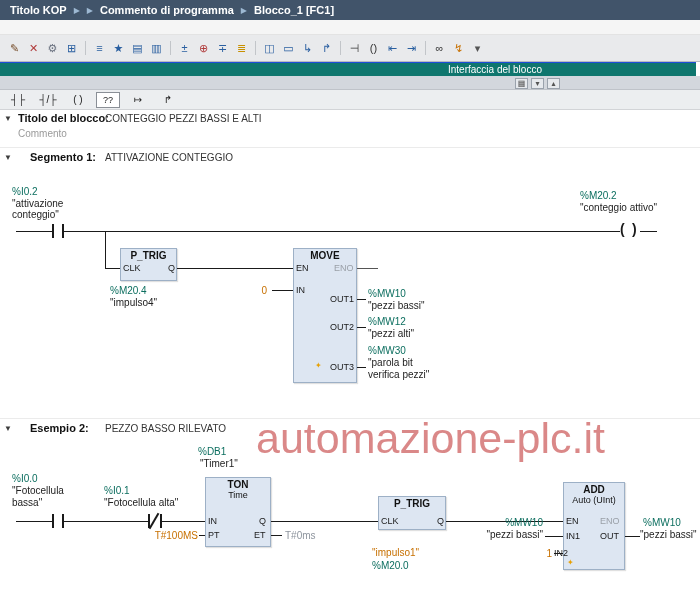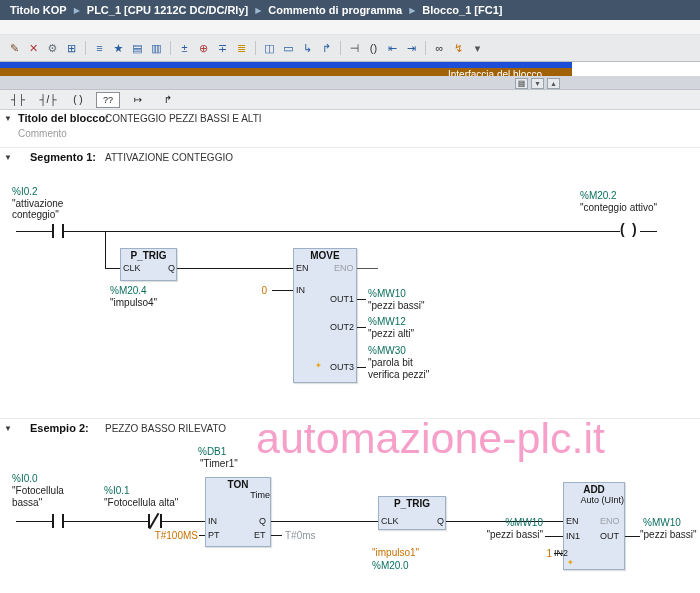--- a/index.html
+++ b/index.html
@@ -7,21 +7,21 @@
   body{position:relative;background:#fff;font-family:"Liberation Sans",sans-serif;color:#1a1a1a}
   
   .breadcrumb{position:absolute;left:0;top:0;width:700px;height:20px;background:#41546a;display:flex;align-items:center;padding-left:10px;gap:7px}
   .breadcrumb .bc-item{color:#fff;font-size:11px;font-weight:bold;white-space:nowrap;cursor:default}
   .breadcrumb .bc-sep{color:#9db8d2;font-size:8px}
   .tb-empty{position:absolute;left:0;top:20px;width:700px;height:15px;background:#f5f5f5;border-bottom:1px solid #e3e3e3}
   .toolbar{position:absolute;left:0;top:35px;width:700px;height:27px;background:#e9eaec;border-bottom:1px solid #b9bcc0;display:flex;align-items:center;padding-left:6px;gap:2px}
   .ic{display:inline-flex;width:17px;height:17px;align-items:center;justify-content:center;font-size:11px;color:#2a5fa0;cursor:default}
   .tsep{width:1px;height:14px;background:#c2c5c9;margin:0 3px}
   .c-brown{color:#7a5230}.c-red{color:#b03a3a}.c-gray{color:#6b7280}.c-yellow{color:#c89000}.c-dark{color:#333}.c-orange{color:#c77000}.c-mid{color:#555}
-  .ifacebar{position:absolute;left:0;top:62px;width:572px;height:14px;background:#a16207;border-top:6px solid #1d4ed8}
+  .ifacebar{position:absolute;left:0;top:62px;width:696px;height:14px;background:#0f766e;border-top:1px solid #1d4ed8}
   .ifacebar .lbl{position:absolute;left:448px;top:0;font-size:10px;line-height:14px;color:#fff}
   .subbar{position:absolute;left:0;top:76px;width:700px;height:14px;background:#d3d7dd;border-bottom:1px solid #bfc3c9}
   .subbar .si{position:absolute;top:2px;width:13px;height:11px;font-size:8px;line-height:10px;text-align:center;color:#555;background:#e6e9ed;border:1px solid #9aa2ac}
   .favbar{position:absolute;left:0;top:90px;width:700px;height:20px;background:#eceef0;border-bottom:1px solid #d2d4d7;display:flex;align-items:center;gap:6px;padding-left:6px}
   .fav{height:16px;min-width:24px;padding:0 3px;display:inline-flex;align-items:center;justify-content:center;font-size:10px;color:#222;cursor:default}
   .fav.boxed{border:1px solid #8a8f96;background:#fff;font-size:9px}
   
   .tri{position:absolute;font-size:8px;color:#3c3c3c}
   .hdr-label{position:absolute;font-size:11px;font-weight:bold;color:#111;white-space:nowrap}
   .hdr-value{position:absolute;font-size:10px;color:#333;white-space:nowrap}
@@ -34,34 +34,33 @@
   .slash{position:absolute;width:2px;height:18px;background:#1a1a1a;transform:rotate(30deg)}
   .paren{position:absolute;font-size:14px;line-height:16px;color:#1a1a1a;font-weight:bold}
   .addr{position:absolute;color:#0c6e5f;font-size:10px;line-height:11px;white-space:nowrap}
   .cmt{position:absolute;color:#222;font-size:10px;line-height:11px;white-space:nowrap}
   .tcen{text-align:left}
   .tright{text-align:right}
   .orange{color:#c77000}
   .grayv{color:#8e959e}
   .lbox{position:absolute;background:#dde6f2;border:1px solid #9db0c6;box-shadow:1px 1px 1px rgba(0,0,0,.12)}
   .lbox .title{display:block;text-align:center;font-weight:bold;font-size:10px;margin-top:1px;color:#111}
-  .lbox .subtitle{display:block;text-align:right;font-size:9px;color:#111}
+  .lbox .subtitle{display:block;text-align:center;font-size:9px;color:#111}
   .pin{position:absolute;font-size:9px;color:#1a1a1a;white-space:nowrap}
   .pin.gray{color:#9aa0a8}
   .star{position:absolute;font-size:8px;color:#e8a000}
   .stub{position:absolute;height:1px;background:#555}
-  .watermark{position:absolute;left:256px;top:414px;font-size:43px;color:#ec4899;opacity:.52;white-space:nowrap;z-index:50;pointer-events:none;letter-spacing:0px}
+  .watermark{position:absolute;left:256px;top:414px;font-size:43px;color:#b91c1c;opacity:.52;white-space:nowrap;z-index:50;pointer-events:none;letter-spacing:0px}
 </style>
 </head>
 <body>
 
 <div class="breadcrumb">
   <span class="bc-item">Titolo KOP</span>
   <span class="bc-sep">▶</span>
-  <span class="bc-item">PLC_1 [CPU 1212C DC/DC/Rly]</span>
   <span class="bc-sep">▶</span>
   <span class="bc-item">Commento di programma</span>
   <span class="bc-sep">▶</span>
   <span class="bc-item">Blocco_1 [FC1]</span>
 </div>
 
 <div class="tb-empty"></div>
 <div class="toolbar">
   <span class="ic c-brown">✎</span>
   <span class="ic c-red">✕</span>

